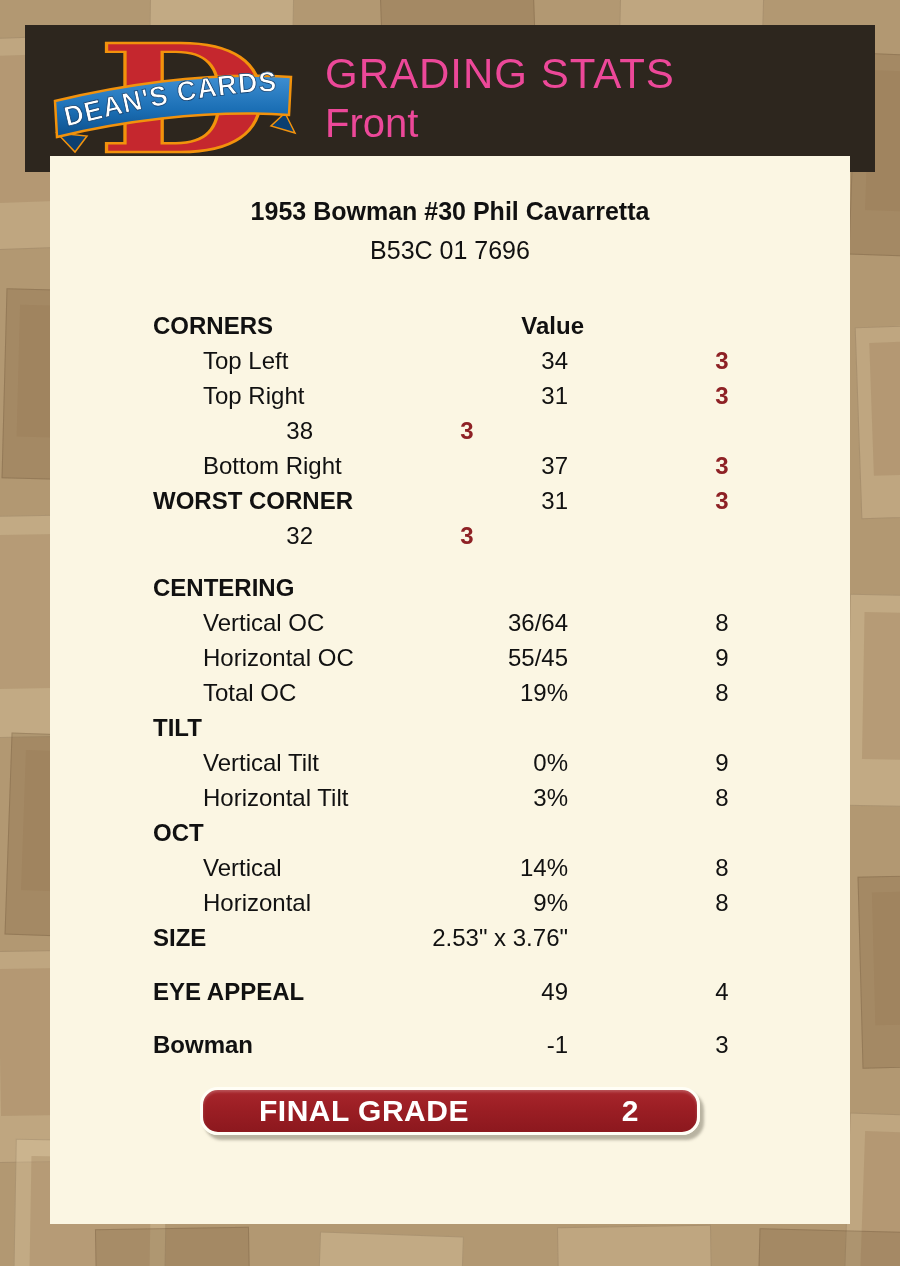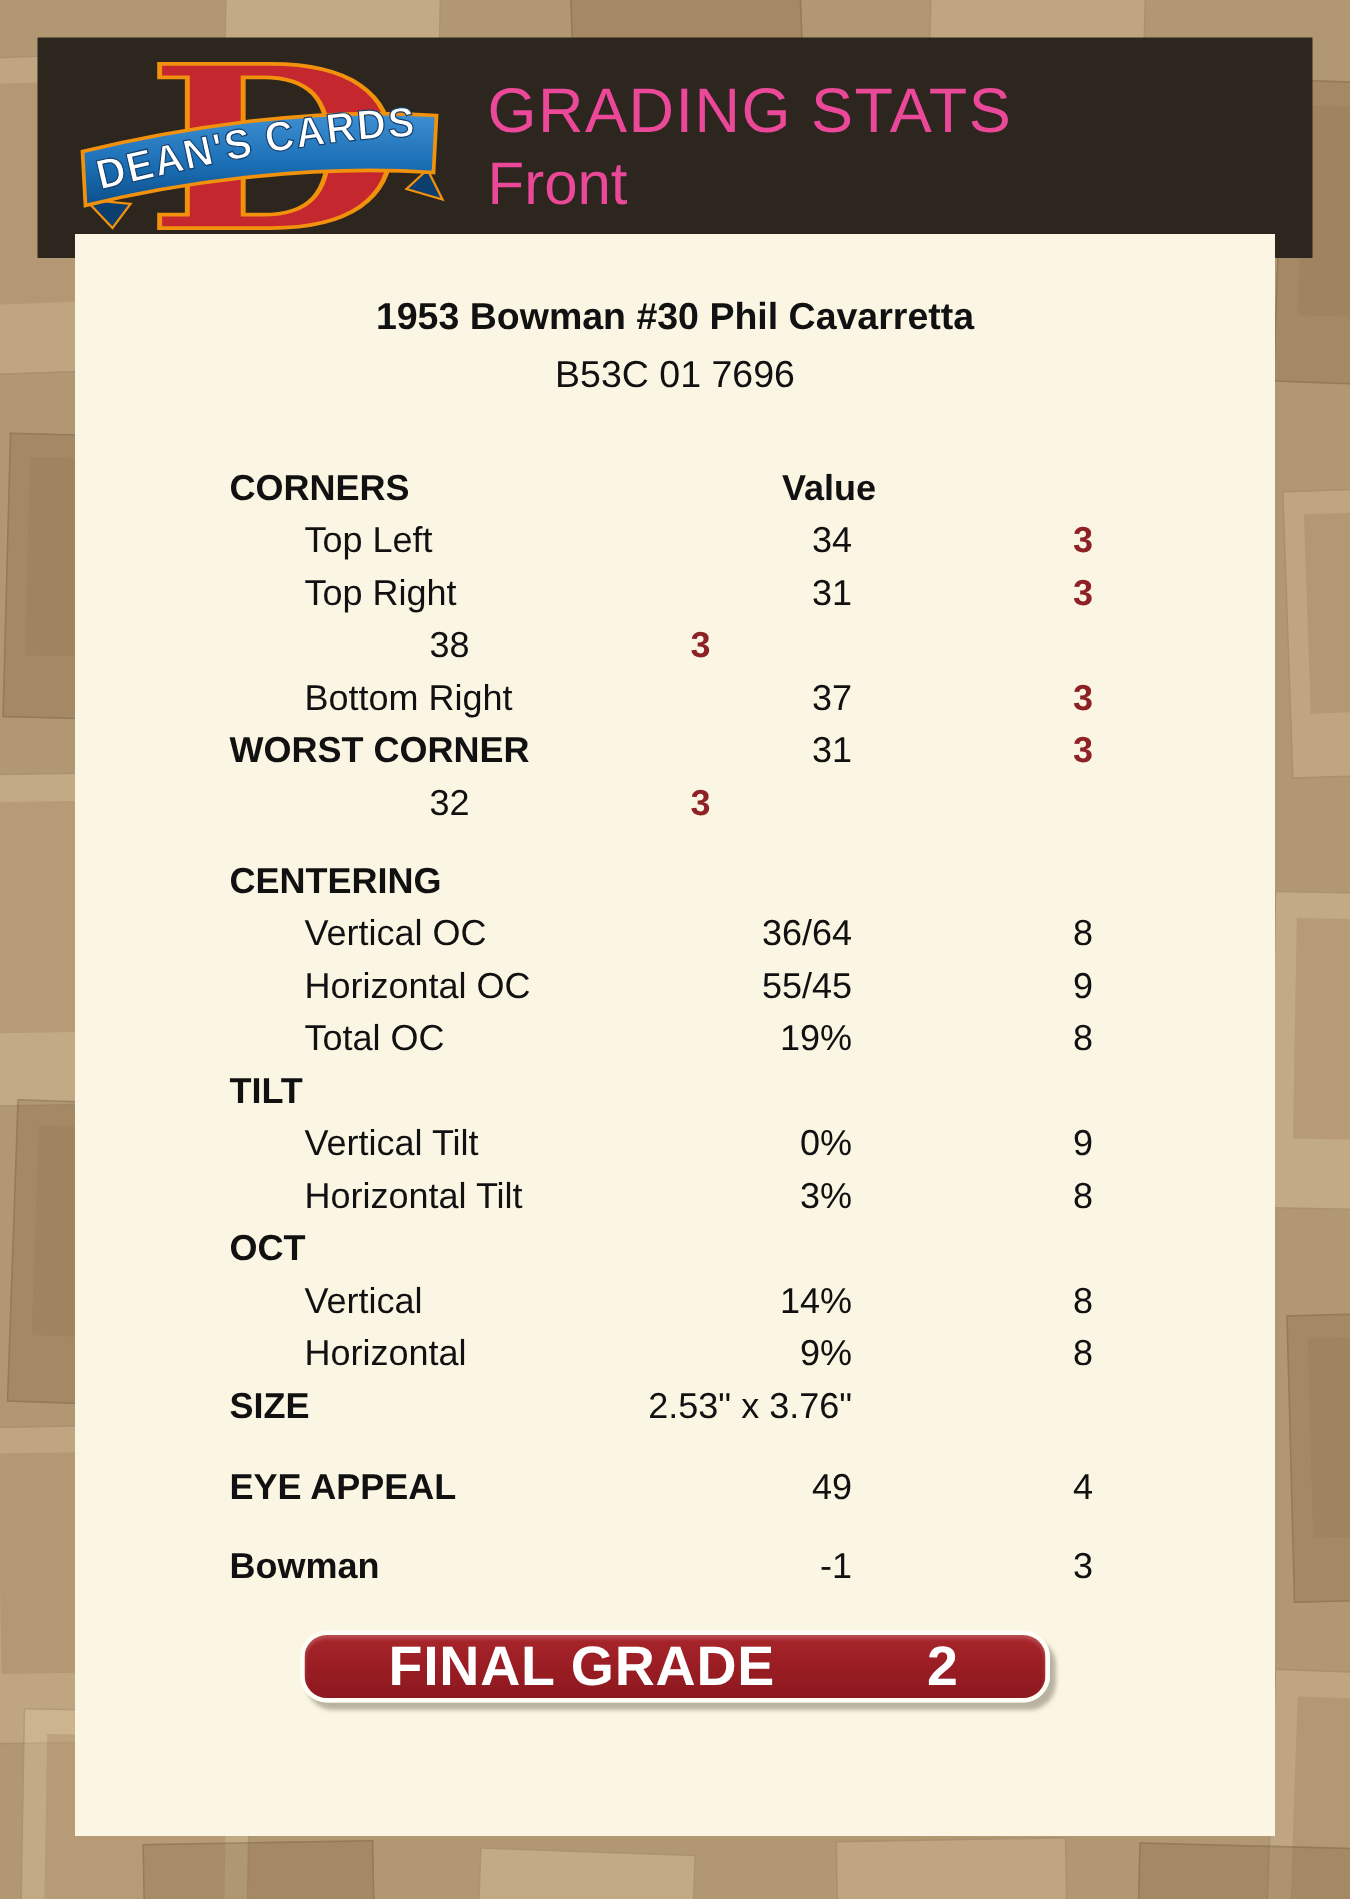--- a/index.html
+++ b/index.html
@@ -36,21 +36,21 @@
   .bold{font-weight:bold;}
   .max-red{color:#8e2125;font-weight:bold;}
   .trow.cols-header .cell-value{transform:translateX(16px);}
 
   
   .final-grade{margin:28px 0 0 150px;width:500px;height:48px;box-sizing:border-box;
     display:flex;align-items:center;justify-content:space-between;padding:0 58px 0 56px;
     background:linear-gradient(180deg,#a8262c 0%,#9b1e24 45%,#8c181e 100%);
     border:3px solid #fffef6;border-radius:18px;
     box-shadow:4px 5px 3px rgba(130,124,108,.55), inset 0 2px 3px rgba(255,255,255,.22);
-    color:#fff;font-size:37px;font-weight:bold;letter-spacing:.5px;cursor:pointer;}
+    color:#fff;font-size:30px;font-weight:bold;letter-spacing:.5px;cursor:pointer;}
 </style>
 </head>
 <body>
 
 <div class="stage">
 
   <div class="collage">
     <div class="ccard" style="left:-22px;top:36px;width:150px;height:210px;transform:rotate(-2deg);">
         <div class="inner"></div>
       </div>

